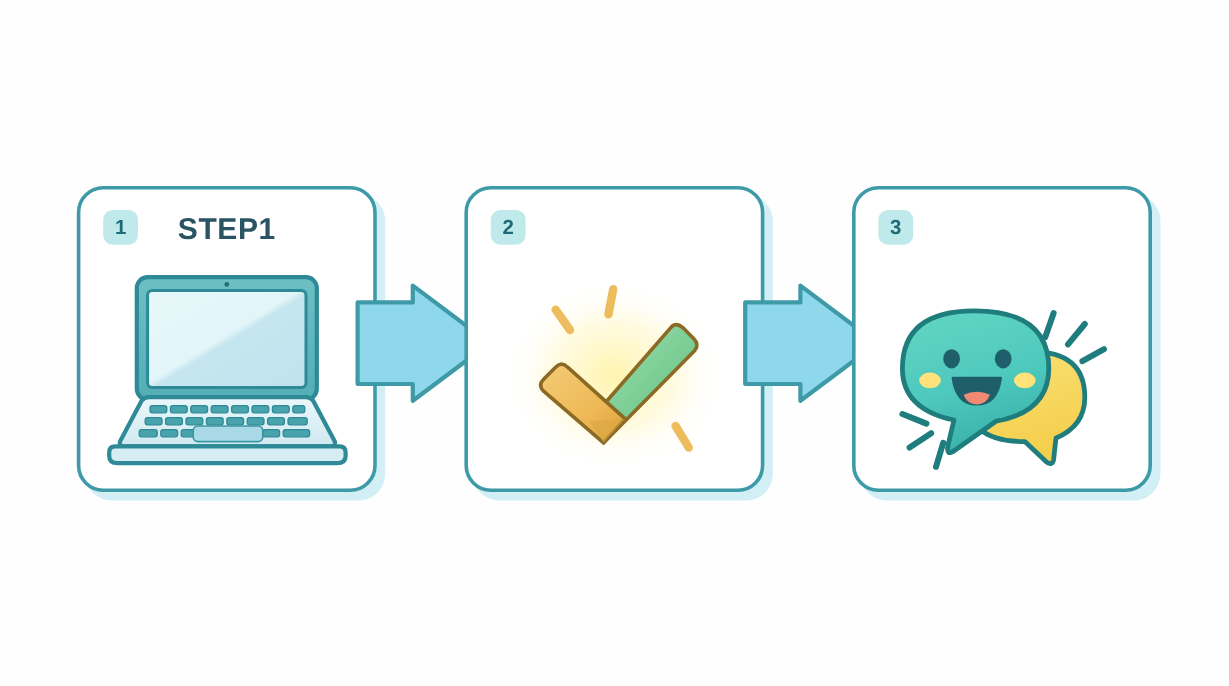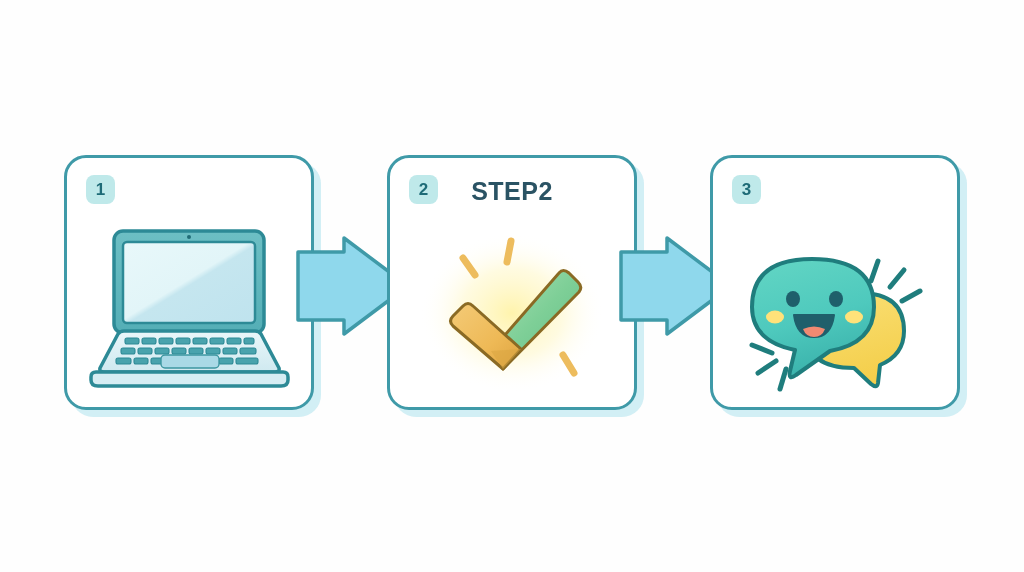--- a/index.html
+++ b/index.html
@@ -91,20 +91,21 @@
 
   svg { display: block; overflow: visible; }
 </style>
 </head>
 <body>
 
 <div id="stage">
 
   <div class="card card-1">
     <div class="badge">1</div>
+    <div class="card-title">STEP1</div>
     <div class="art">
       <svg width="215" height="165" viewBox="0 0 215 165">
         <defs>
           <linearGradient id="scr" x1="0" y1="0" x2="1" y2="1">
             <stop offset="0%" stop-color="#e8f8fa"></stop>
             <stop offset="48%" stop-color="#e2f5f8"></stop>
             <stop offset="52%" stop-color="#c5e6ef"></stop>
             <stop offset="100%" stop-color="#bfe3ee"></stop>
           </linearGradient>
           <linearGradient id="base" x1="0" y1="0" x2="0" y2="1">
@@ -167,21 +168,20 @@
   </div>
 
   <div class="arrow arrow-1">
     <svg width="120" height="100" viewBox="0 0 120 100">
       <path d="M2 16 L48 16 L48 2 L112 50 L48 98 L48 84 L2 84 Z" fill="#8fd8ec" stroke="#3f9aa8" stroke-width="3.5" stroke-linejoin="round"></path>
     </svg>
   </div>
 
   <div class="card card-2">
     <div class="badge">2</div>
-    <div class="card-title">STEP2</div>
     <div class="art">
       <svg width="190" height="170" viewBox="0 0 190 170">
         <defs>
           <radialGradient id="glow" cx="50%" cy="50%" r="50%">
             <stop offset="0%" stop-color="#fff3a8" stop-opacity="0.95"></stop>
             <stop offset="55%" stop-color="#fff8cc" stop-opacity="0.6"></stop>
             <stop offset="100%" stop-color="#ffffff" stop-opacity="0"></stop>
           </radialGradient>
           <linearGradient id="gGreen" x1="0" y1="0" x2="1" y2="1">
             <stop offset="0%" stop-color="#a8e0b4"></stop>

